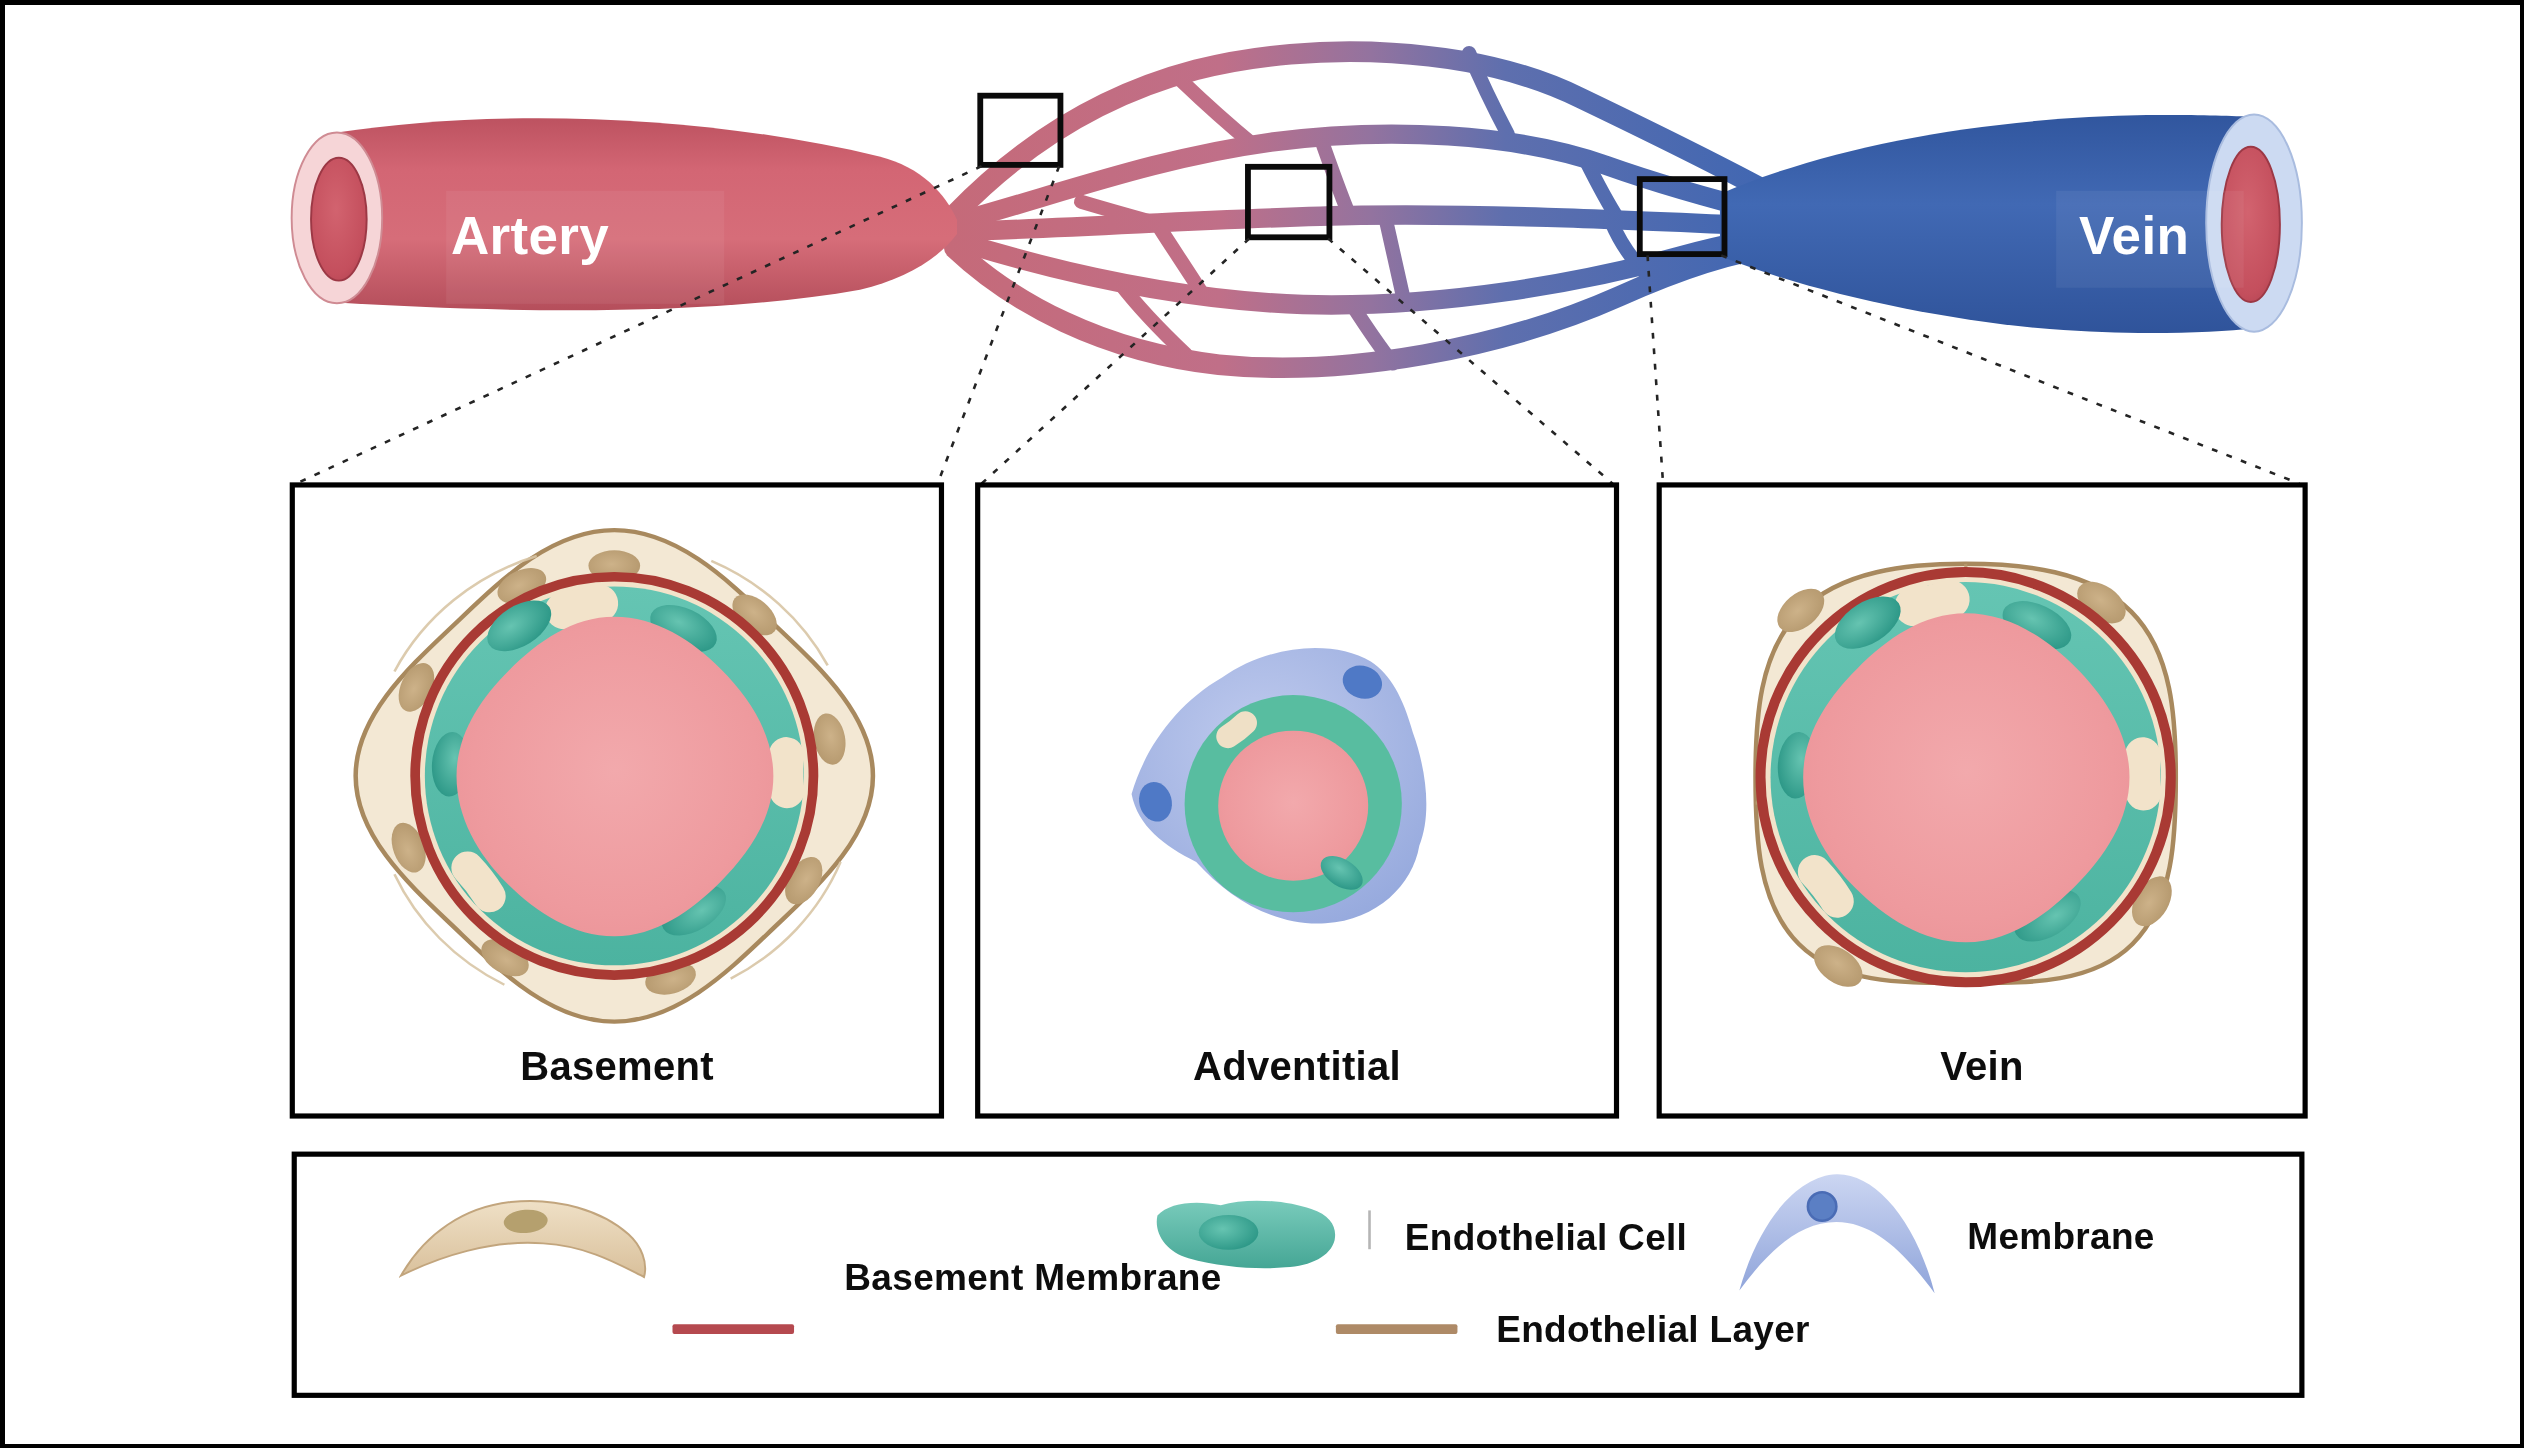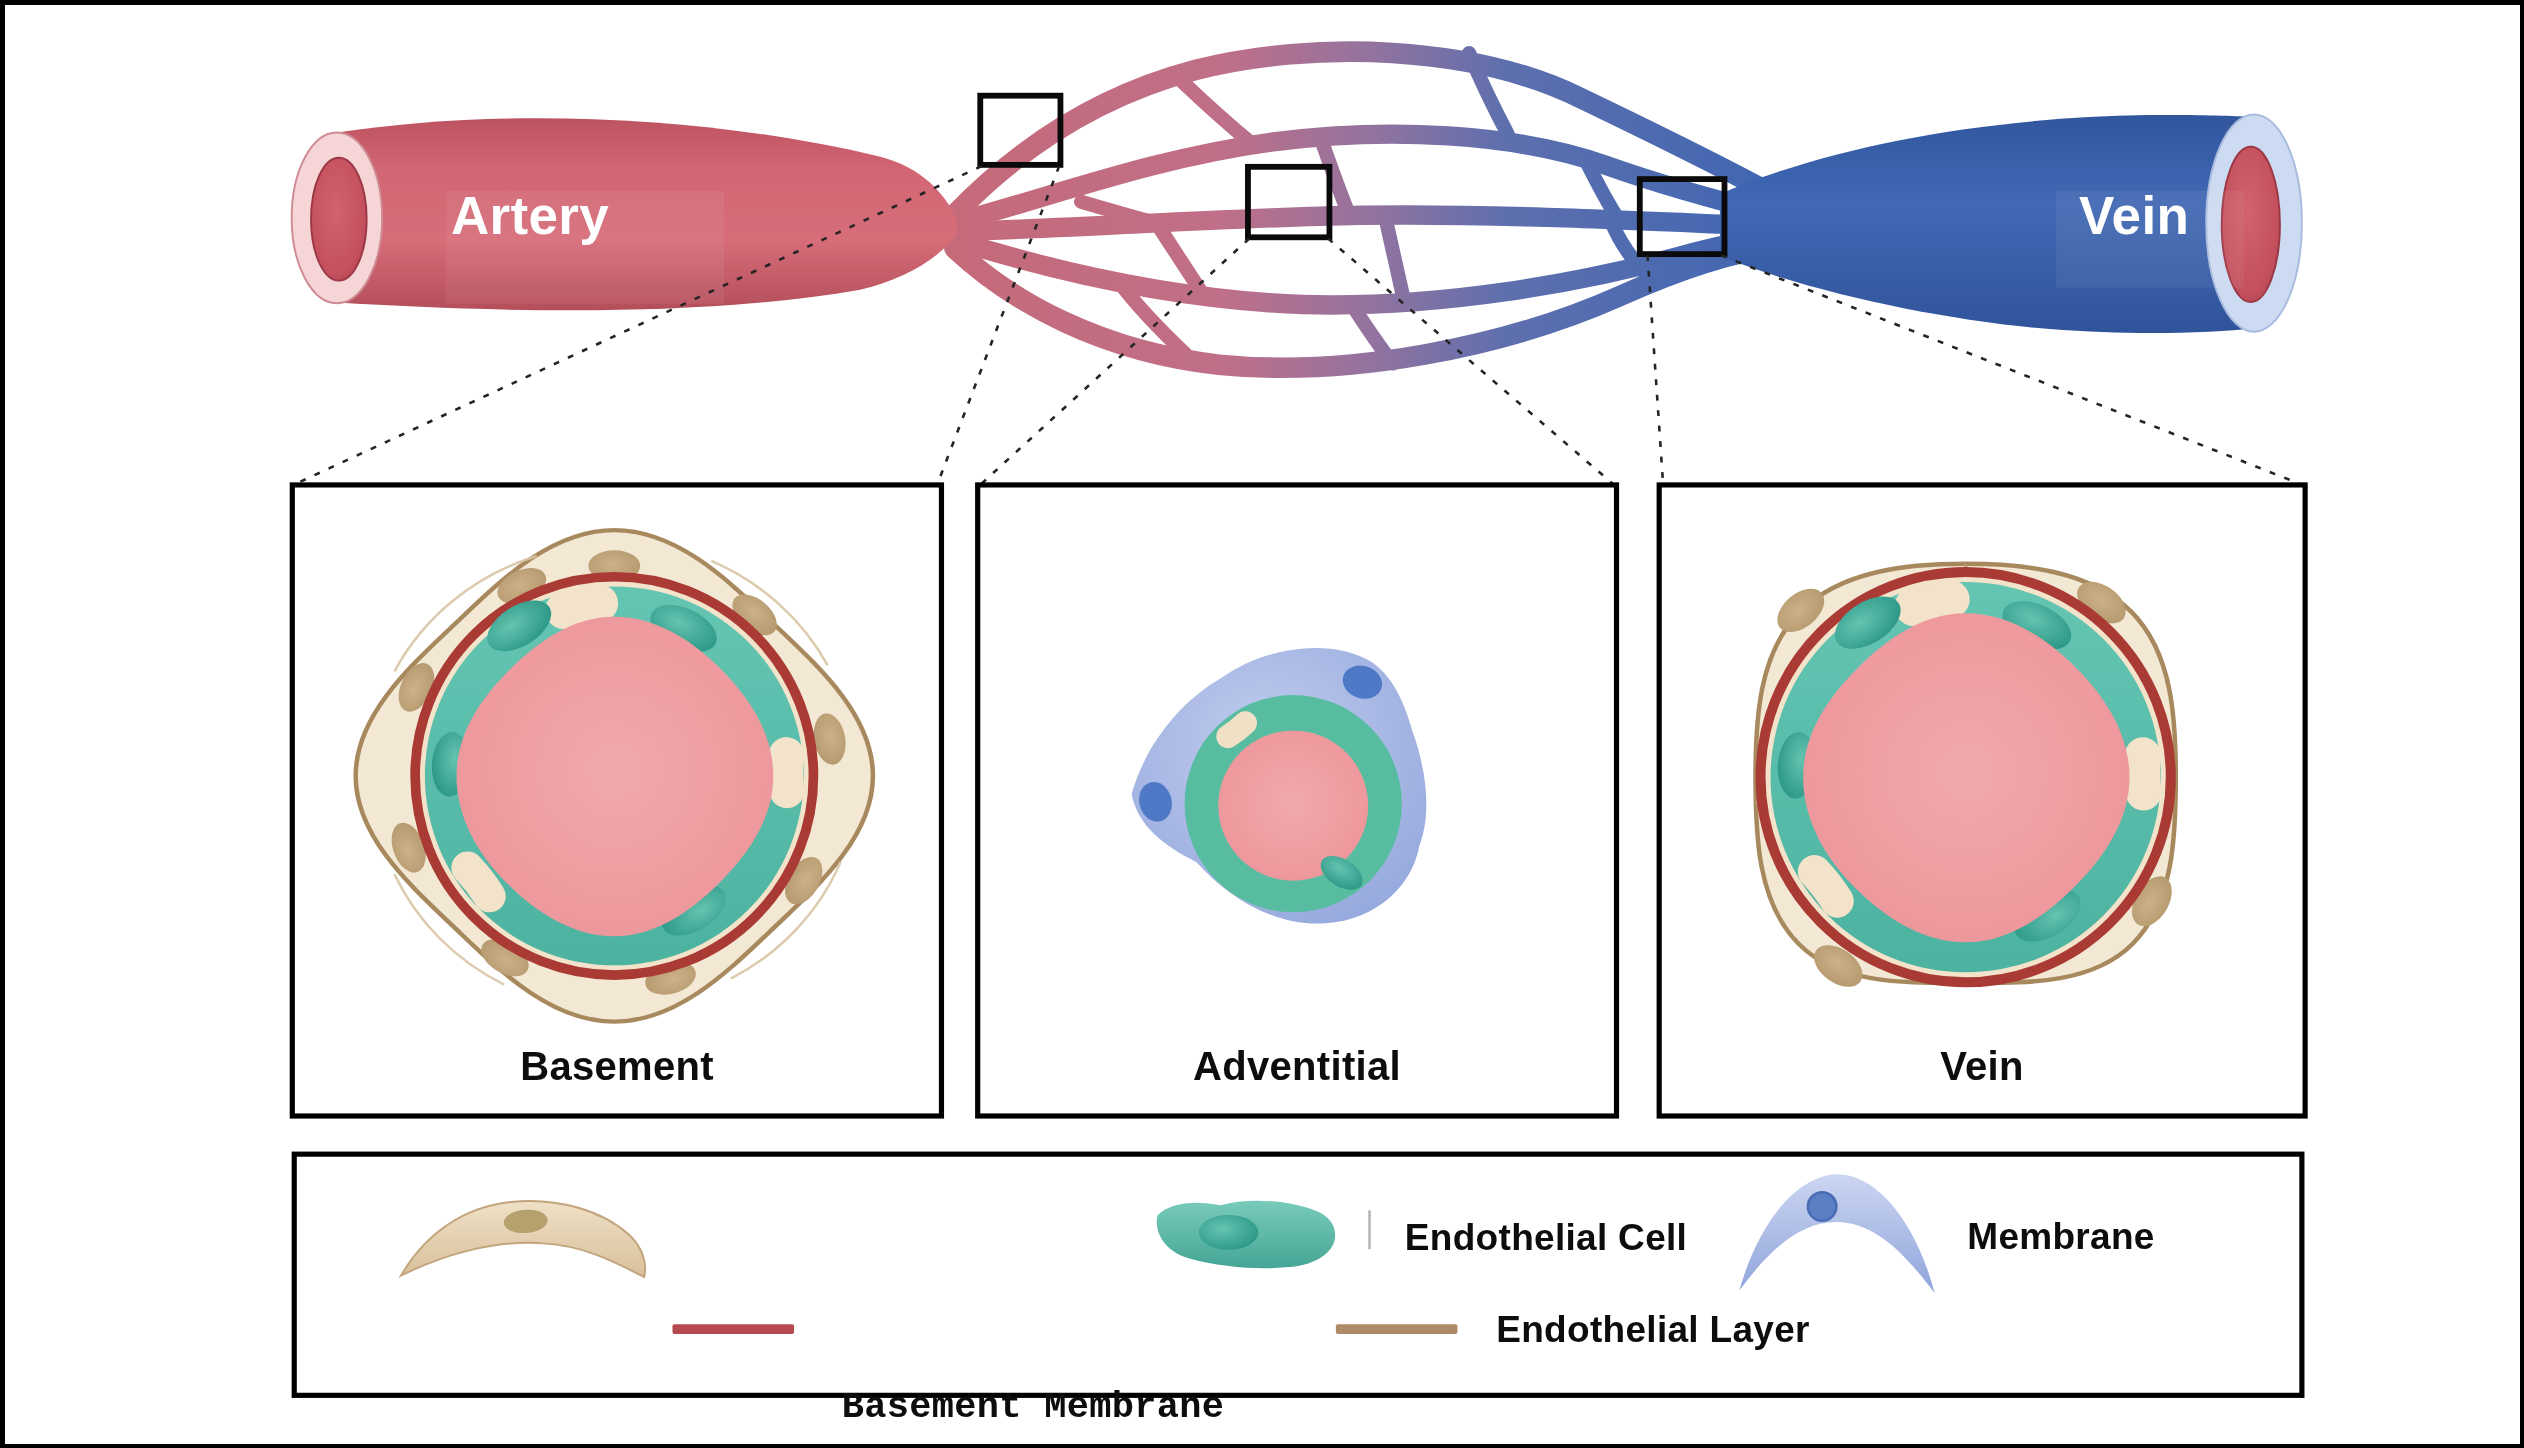--- a/index.html
+++ b/index.html
@@ -13,21 +13,21 @@
   .stage > svg{position:absolute;left:0;top:0;display:block;}
   .frame{position:absolute;inset:0;border:5.8px solid #000;pointer-events:none;}
   .lbl{
     position:absolute;
     transform:translate(-50%,-50%);
     font-weight:700;
     white-space:nowrap;
     color:#0d0d0d;
     letter-spacing:0.3px;
   }
-  .lbl.vessel{font-size:53px;color:#ffffff;}
+  .lbl.vessel{font-size:53px;color:#ffffff;margin-top:20px;}
   .lbl.section{font-size:40px;}
   .lbl.legend{font-size:37px;}
 </style>
 </head>
 <body>
 
 <div class="stage">
 
 <svg width="2525" height="1449" viewBox="0 0 3905 2241" xmlns="http://www.w3.org/2000/svg">
   <defs>
@@ -285,18 +285,18 @@
 
 <div class="lbl vessel" style="left:530px;  top:215px;">Artery</div>
 <div class="lbl vessel" style="left:2134px; top:215px;">Vein</div>
 
 <div class="lbl section" style="left:617px;  top:1066px;">Basement</div>
 <div class="lbl section" style="left:1297px; top:1066px;">Adventitial</div>
 <div class="lbl section" style="left:1982px; top:1066px;">Vein</div>
 
 <div class="lbl legend" style="left:1546px; top:1238px;">Endothelial Cell</div>
 <div class="lbl legend" style="left:2061px; top:1237px;">Membrane</div>
-<div class="lbl legend" style="left:1033px; top:1407px;font-family:Liberation Mono, monospace;">Basement Membrane</div>
+<div class="lbl legend" style="left:1033px; top:1278px;">Basement Membrane</div>
 <div class="lbl legend" style="left:1653px; top:1330px;">Endothelial Layer</div>
 
 <div class="frame"></div>
 </div>
 
 
 </body></html>

